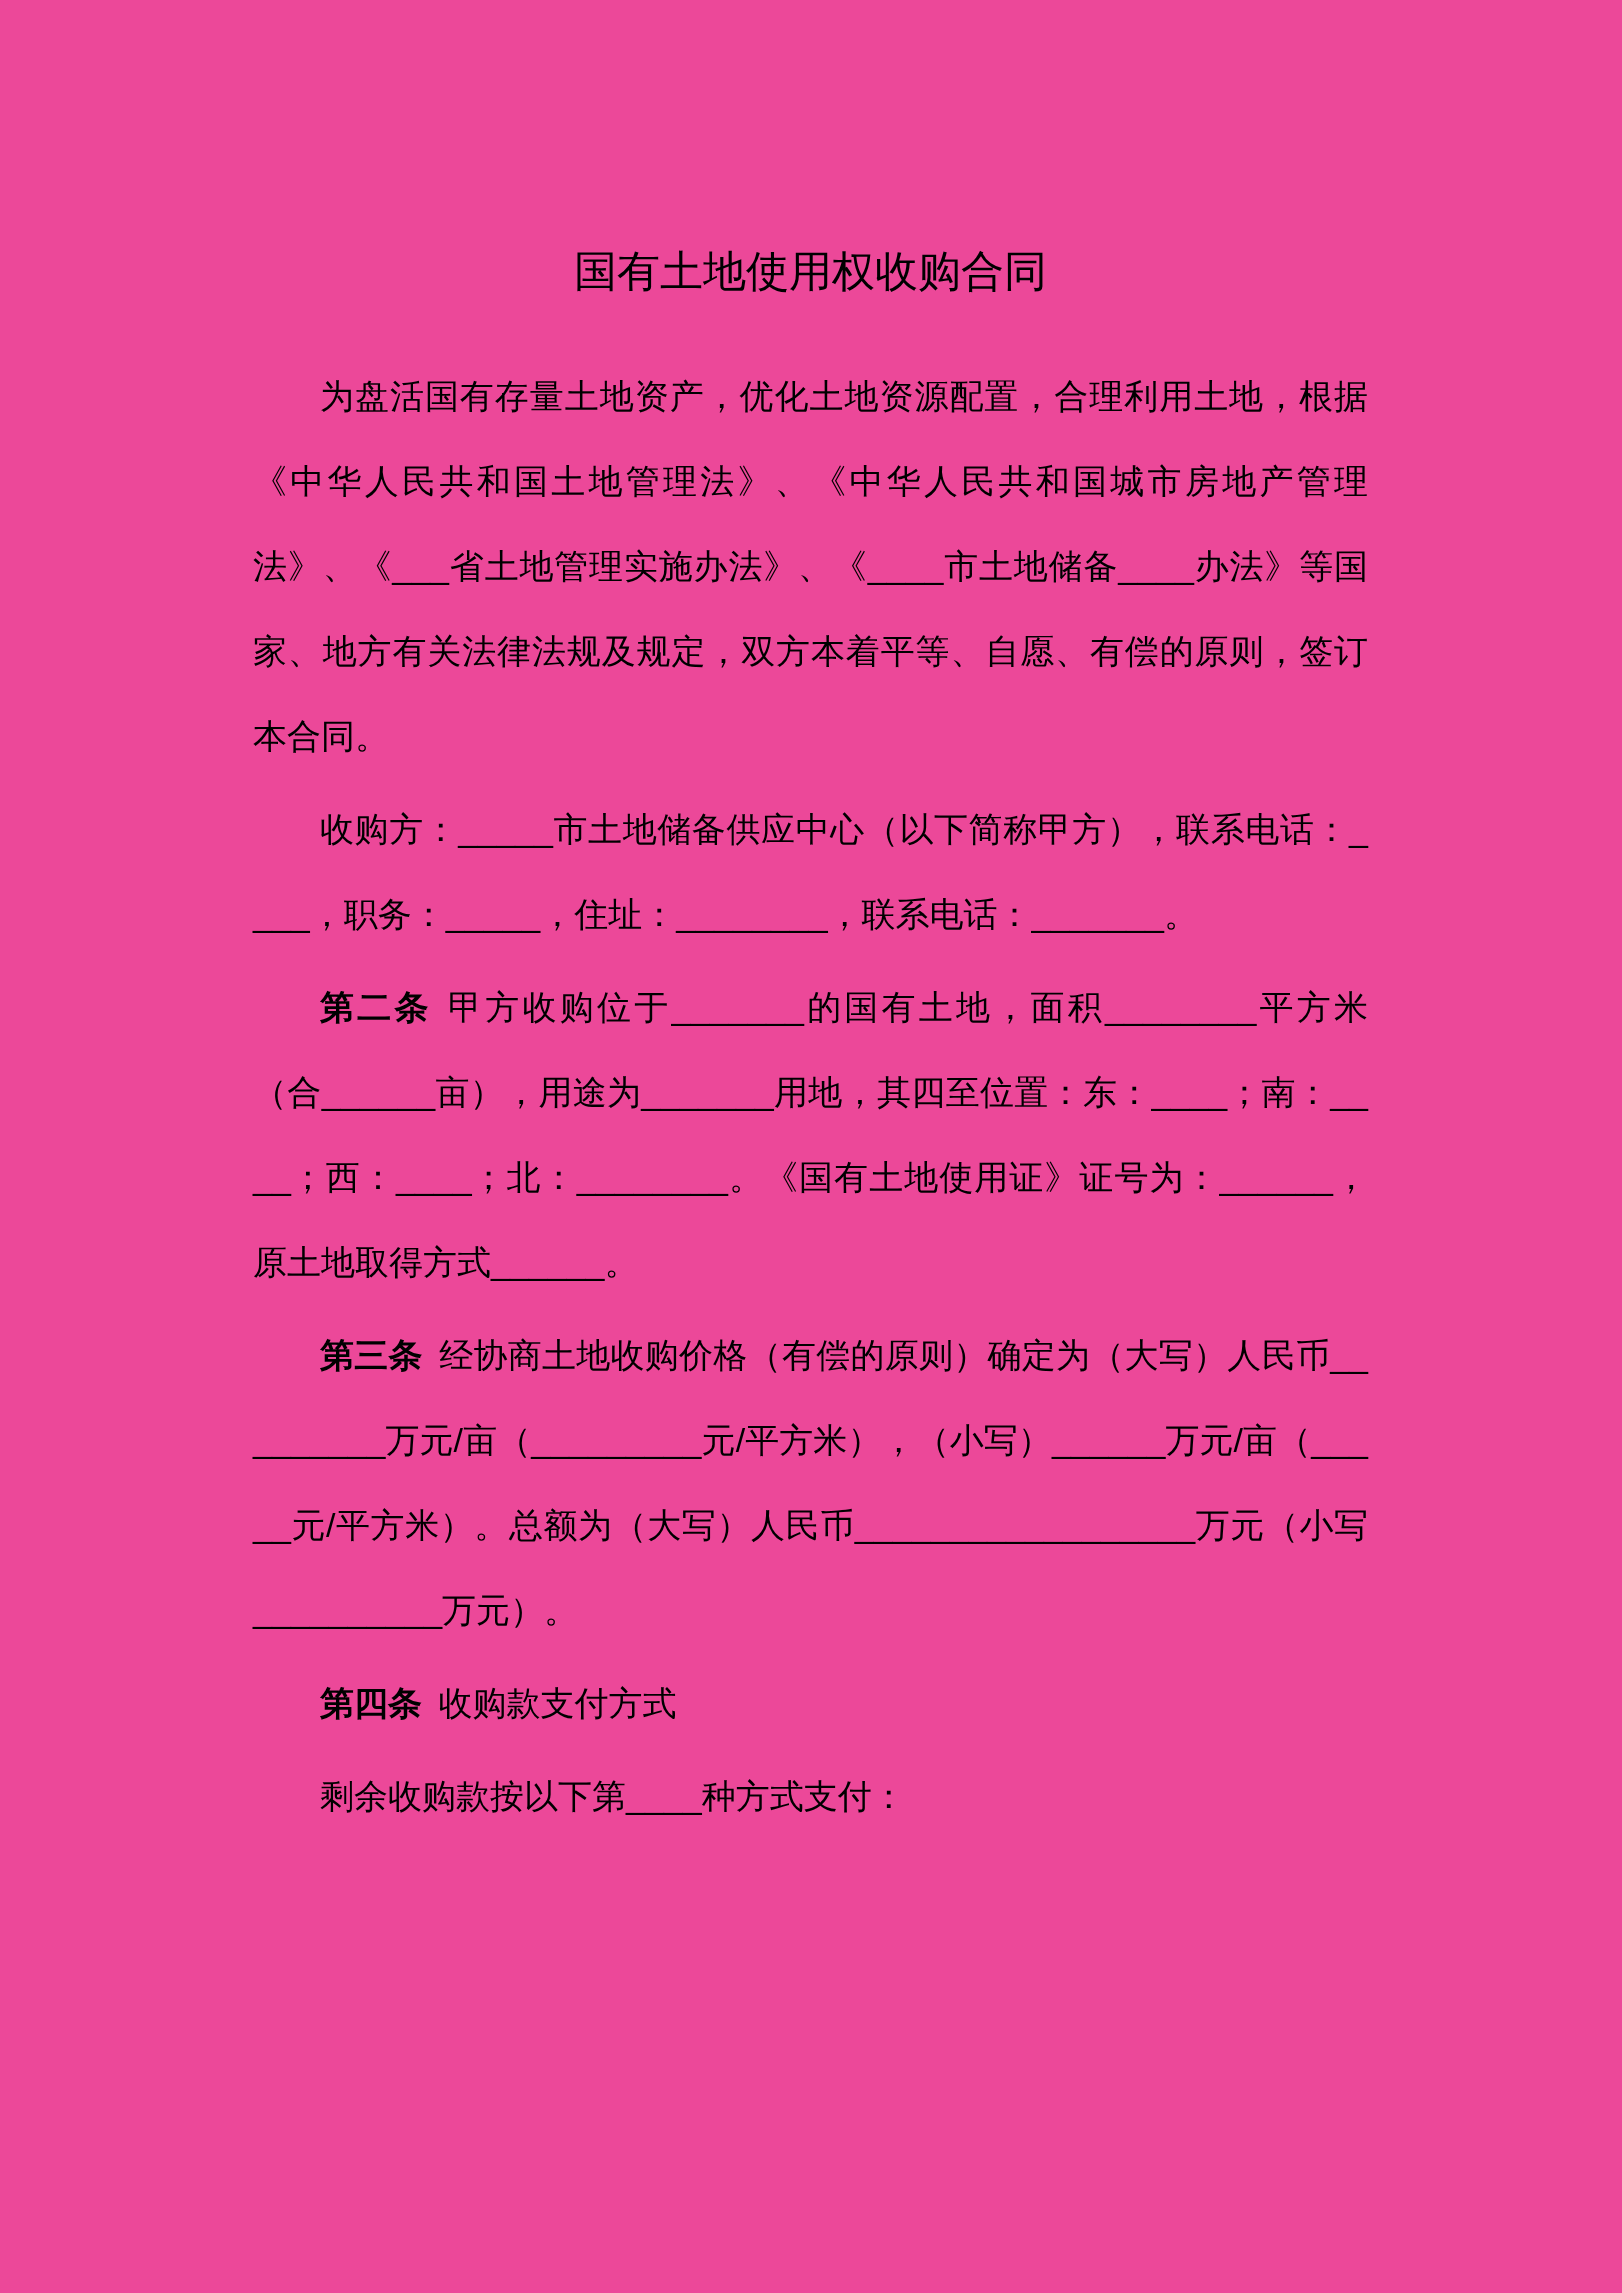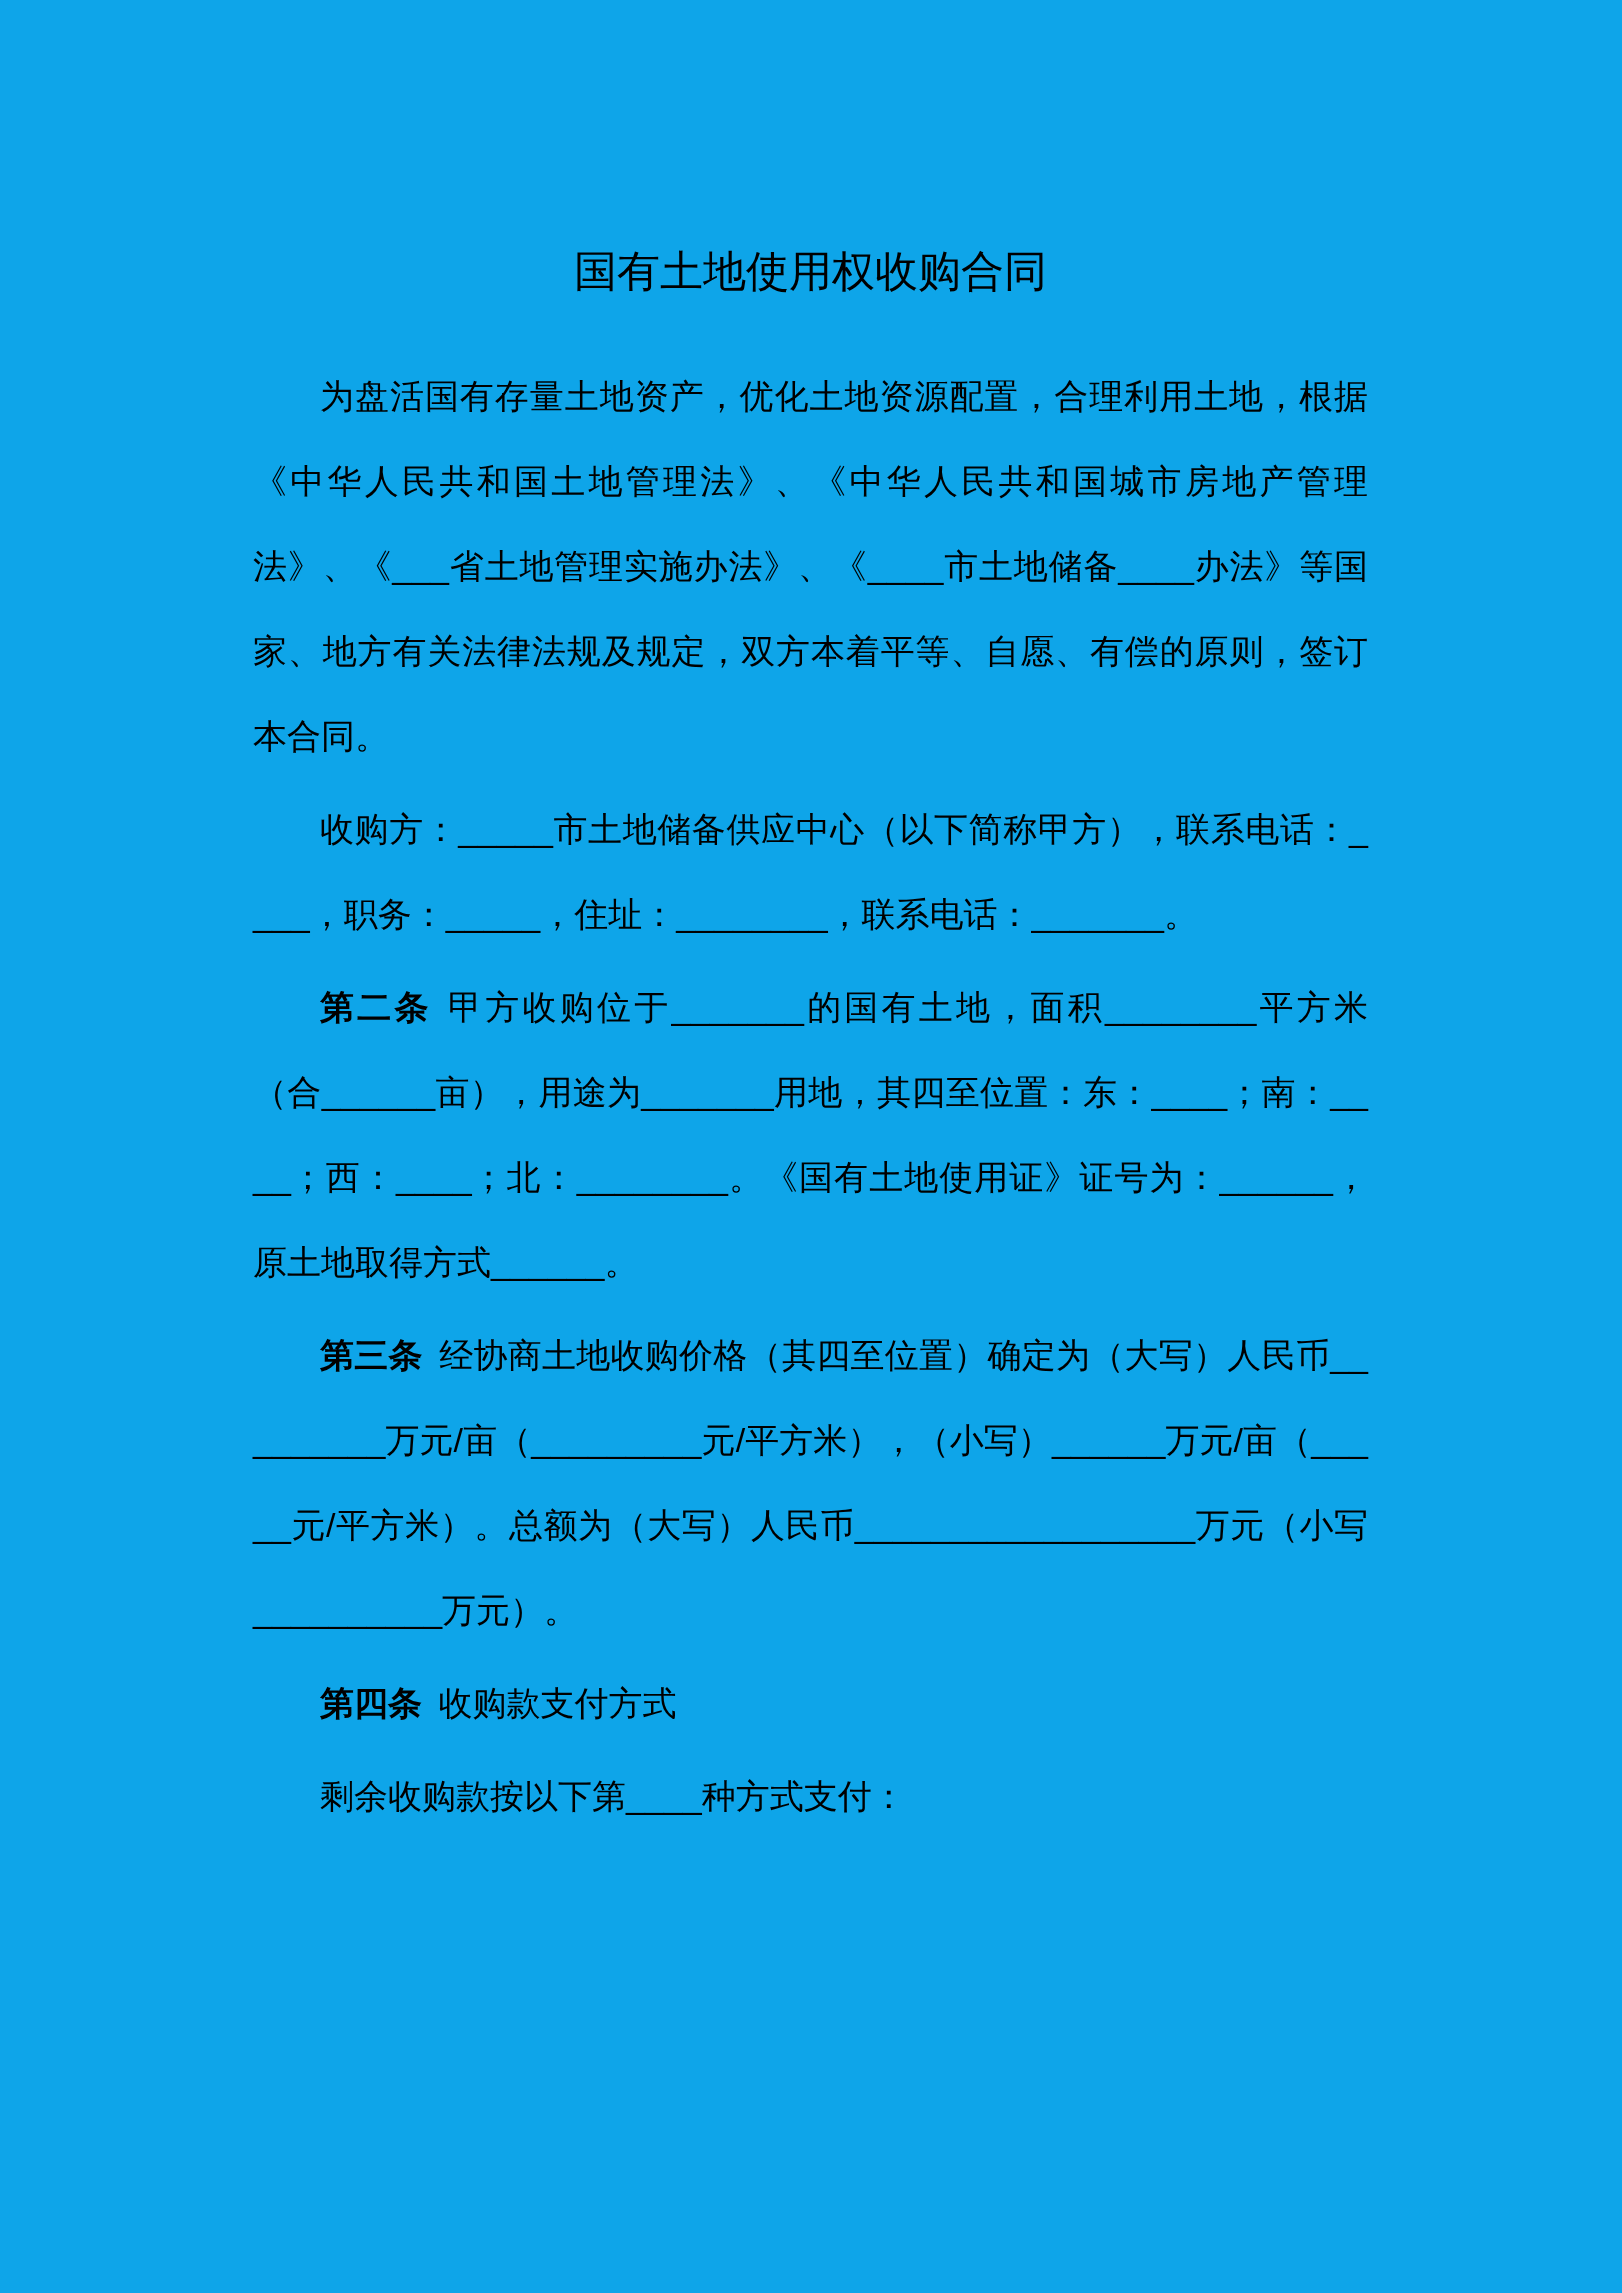--- a/index.html
+++ b/index.html
@@ -1,21 +1,21 @@
 <!DOCTYPE html>
 <html style="font-size:14.5px"><head>
 <meta charset="utf-8">
 <style>
   html, body { margin: 0; padding: 0; }
   body { background: #ffffff; }
   .page {
     position: relative;
     width: 1623px;
     height: 2294px;
-    background: #0ea5e9;
+    background: #ec4899;
     color: #000000;
     font-family: "Liberation Sans", sans-serif;
     box-sizing: border-box;
     padding: 229px 247px 0 245px;
     overflow: hidden;
   }
   .doc-title {
     font-size: 43px;
     font-weight: normal;
     text-align: center;
@@ -41,18 +41,18 @@
 </style>
 </head>
 <body>
 
 <div class="page">
   <h1 class="doc-title">国有土地使用权收购合同</h1>
   <div class="doc-body">
       <p class="para"><span class="para-text">为盘活国有存量土地资产，优化土地资源配置，合理利用土地，根据《中华人民共和国土地管理法》、《中华人民共和国城市房地产管理法》、《___省土地管理实施办法》、《____市土地储备____办法》等国家、地方有关法律法规及规定，双方本着平等、自愿、有偿的原则，签订本合同。</span></p>
       <p class="para"><span class="para-text">收购方：_____市土地储备供应中心（以下简称甲方），联系电话：____，职务：_____，住址：________，联系电话：_______。</span></p>
       <p class="para"><b class="clause-label">第二条</b><span class="para-text">甲方收购位于_______的国有土地，面积________平方米（合______亩），用途为_______用地，其四至位置：东：____；南：____；西：____；北：________。《国有土地使用证》证号为：______，原土地取得方式______。</span></p>
-      <p class="para"><b class="clause-label">第三条</b><span class="para-text">经协商土地收购价格（其四至位置）确定为（大写）人民币_________万元/亩（_________元/平方米），（小写）______万元/亩（_____元/平方米）。总额为（大写）人民币__________________万元（小写__________万元）。</span></p>
+      <p class="para"><b class="clause-label">第三条</b><span class="para-text">经协商土地收购价格（有偿的原则）确定为（大写）人民币_________万元/亩（_________元/平方米），（小写）______万元/亩（_____元/平方米）。总额为（大写）人民币__________________万元（小写__________万元）。</span></p>
       <p class="para"><b class="clause-label">第四条</b><span class="para-text">收购款支付方式</span></p>
       <p class="para"><span class="para-text">剩余收购款按以下第____种方式支付：</span></p>
     </div>
 </div>
 
 
 </body></html>

